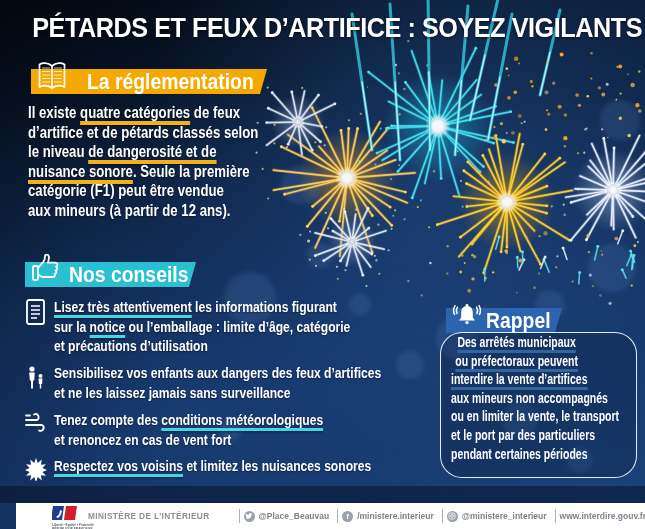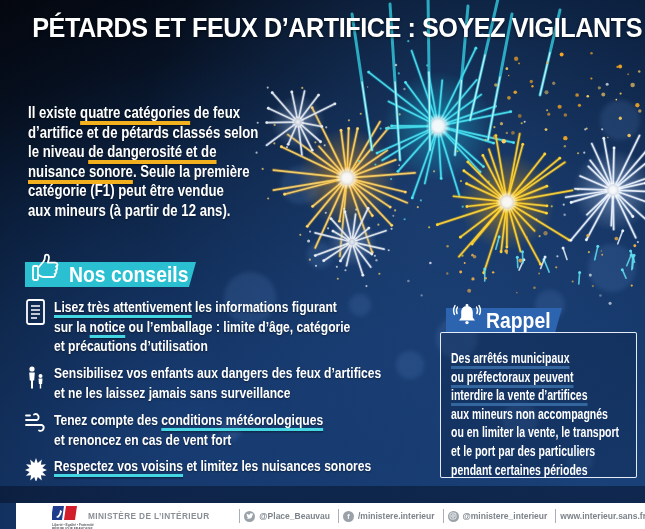--- a/index.html
+++ b/index.html
@@ -50,22 +50,22 @@
   
   .bullet{position:absolute;left:24px;display:flex;align-items:flex-start;}
   .b-icon{width:26px;flex:0 0 26px;margin-top:1px;}
   .b-text{color:#fff;font-weight:bold;font-size:15.5px;line-height:19.5px;
     transform:scaleX(.78);transform-origin:left top;white-space:nowrap;margin-left:4px;
     text-shadow:0 1px 2px rgba(0,0,0,.45);}
 
   
   .rappel-box{
     position:absolute;left:440px;top:332px;width:197px;height:146px;box-sizing:border-box;
-    border:1.5px solid rgba(240,246,255,.95);border-radius:2px;
-    padding:16px 10px;background:rgba(8,24,52,.25);
+    border:1.5px solid rgba(240,246,255,.95);border-radius:22px;
+    padding:0 10px;background:rgba(8,24,52,.25);text-align:center;
   }
   .r-text{color:#fff;font-weight:bold;font-size:14px;line-height:18.6px;
     transform:scaleX(.75);transform-origin:left top;white-space:nowrap;}
 
   
   .pre-footer{position:absolute;left:0;top:486px;width:645px;height:17px;background:rgba(4,12,28,.45);}
   .footer{position:absolute;left:16px;top:503px;width:642px;height:26px;background:#ffffff;}
   .logo{position:absolute;left:36px;top:3px;width:30px;}
   .motto{font-size:4px;line-height:4px;color:#5a5f66;font-weight:bold;white-space:nowrap;
     transform:scale(.8);transform-origin:left top;}
@@ -684,20 +684,36 @@
       <circle cx="536.477301120758" cy="219.12797570228577" r="0.8738534212112427" fill="#ffffff" opacity="0.40100919008255004"></circle>
       <circle cx="396.0157710313797" cy="64.96971130371094" r="1.2475811302661897" fill="#ffffff" opacity="0.6115383982658387"></circle>
       <circle cx="564.6813941001892" cy="214.86308455467224" r="1.2752251386642457" fill="#ffffff" opacity="0.4616198420524597"></circle>
       <circle cx="367.5812888145447" cy="87.05881267786026" r="0.7064780354499817" fill="#ffffff" opacity="0.4883554905653"></circle>
     </svg>
 
   <div class="content">
 
     <div class="title">PÉTARDS ET FEUX D’ARTIFICE : SOYEZ VIGILANTS</div>
 
+    <div class="badge" style="left:31px;top:69px;width:236px;">
+      <span class="badge-bg slant b-orange"></span>
+      <span class="badge-icon" style="left:6px;bottom:-1px;">
+        <svg width="30" height="32" viewBox="0 0 30 32">
+          <g stroke="#fff" stroke-width="1.7" fill="none" stroke-linejoin="round">
+            <path d="M15 7 C11 3.5 5.5 3.5 2.5 5.5 V28 C5.5 26 11 26 15 29 C19 26 24.5 26 27.5 28 V5.5 C24.5 3.5 19 3.5 15 7 Z"></path>
+            <path d="M15 7 V29"></path>
+          </g>
+          <g stroke="#fff" stroke-width=".9" opacity=".85">
+            <path d="M5 9 h8 M5 12.5 h8 M5 16 h8 M5 19.5 h8 M5 23 h8"></path>
+            <path d="M17 9 h8 M17 12.5 h8 M17 16 h8 M17 19.5 h8 M17 23 h8"></path>
+          </g>
+        </svg>
+      </span>
+      <span class="badge-label" style="left:56px;font-size:22px;">La réglementation</span>
+    </div>
 
     <div class="para">
       <div><span>Il existe </span><span class="uy">quatre catégories</span><span> de feux</span></div>
       <div><span>d’artifice et de pétards classés selon</span><span class="uy"></span><span></span></div>
       <div><span>le niveau </span><span class="uy">de dangerosité et de</span><span></span></div>
       <div><span></span><span class="uy">nuisance sonore</span><span>. Seule la première</span></div>
       <div><span>catégorie (F1) peut être vendue</span><span class="uy"></span><span></span></div>
       <div><span>aux mineurs (à partir de 12 ans).</span><span class="uy"></span><span></span></div>
     </div>
 
@@ -837,19 +853,19 @@
           <span class="sicon">
             <svg width="8" height="8" viewBox="0 0 12 12">
                 <rect x="1.5" y="1.5" width="9" height="9" rx="2.6" fill="none" stroke="#fff" stroke-width="1.2"></rect>
                 <circle cx="6" cy="6" r="2" fill="none" stroke="#fff" stroke-width="1.2"></circle>
                 <circle cx="9" cy="3.1" r=".8" fill="#fff"></circle>
               </svg>
           </span>
           <span>@ministere_interieur</span>
         </div>
         <div class="social-item">
-          <span>www.interieur.sans.fr</span>
+          <span>www.interdire.gouv.fr</span>
         </div>
       </div>
     </div>
 
   </div>
 </div>
 
 </body></html>

